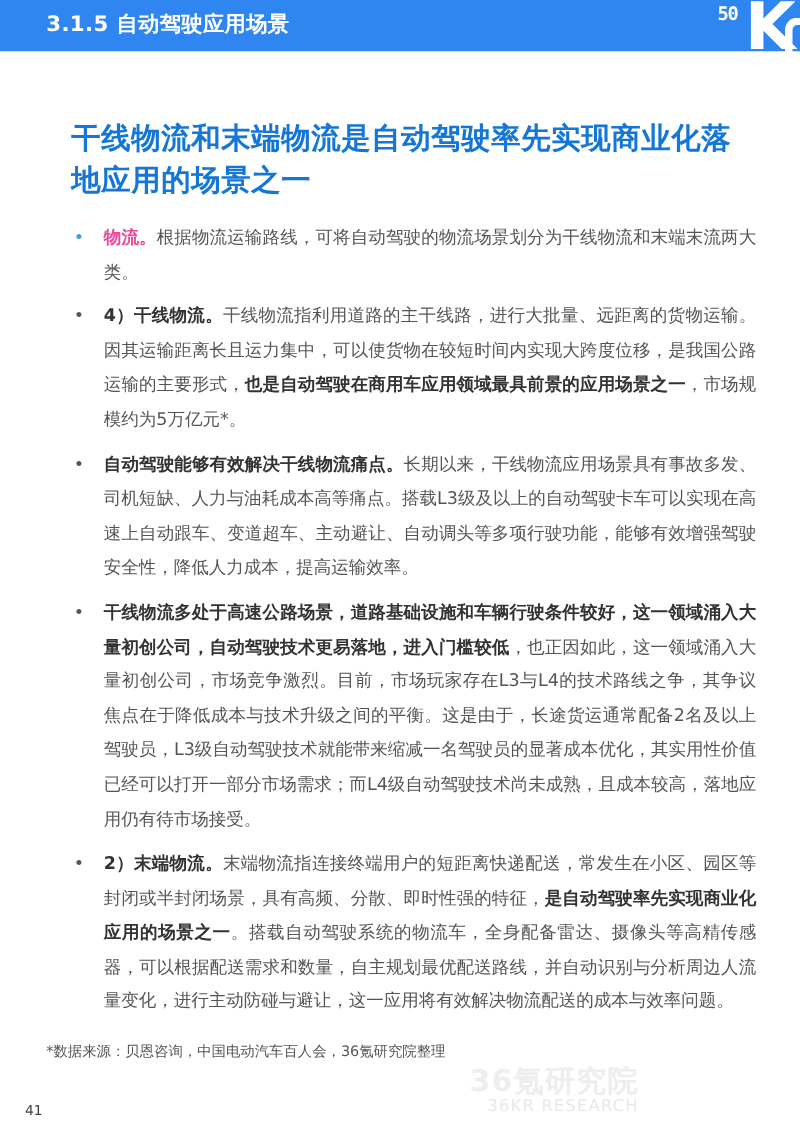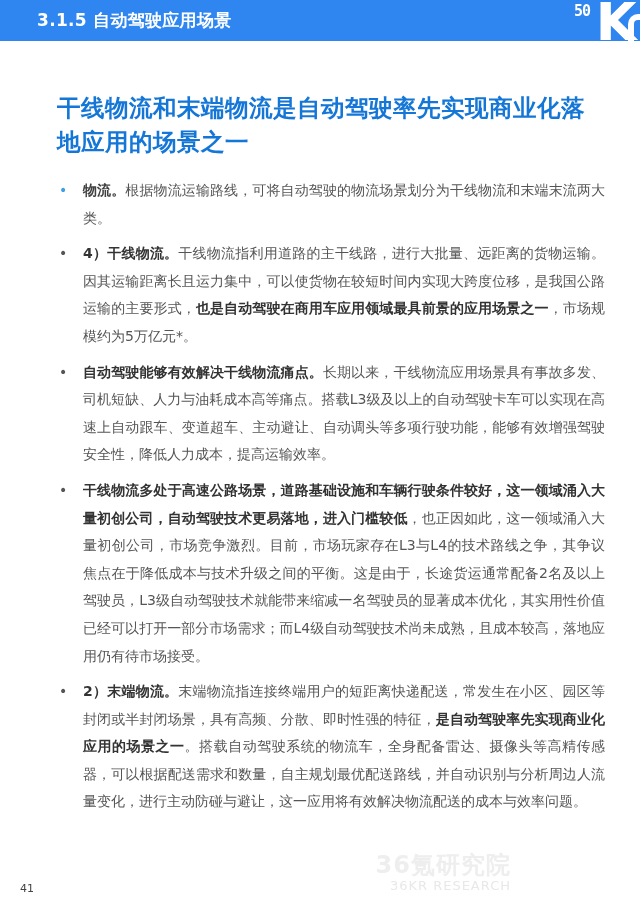--- a/index.html
+++ b/index.html
@@ -32,38 +32,37 @@
     }
     .logo .r {
       position: absolute; left: 68px; top: 14px; width: 14px; height: 30px;
       border-left: 6px solid #fff; border-top: 6px solid #fff; border-top-left-radius: 10px;
     }
 
     .headline {
       position: absolute; left: 57px; top: 93px; width: 540px;
       color: #1476d6; font-size: 23.5px; font-weight: bold; line-height: 34px;
       letter-spacing: 0.5px;
-      font-family: Liberation Mono, monospace;
     }
 
     .content {
       position: absolute; left: 57px; top: 177px; width: 548px;
     }
     .bullet {
       position: relative; padding-left: 26px; color: #555555;
       font-size: 14px; line-height: 27.6px; margin-bottom: 8px;
       text-align: justify;
     }
     .bullet .dot {
       position: absolute; left: 2px; top: 0; width: 10px;
       color: #555; font-size: 14px;
     }
     .bullet .dot.blue { color: #3ba0e6; }
     .b { font-weight: bold; color: #333333; }
-    .lead-blue { color: #404040; font-weight: bold; }
+    .lead-blue { color: #ec4899; font-weight: bold; }
 
     .footnote {
       position: absolute; left: 37px; top: 834px; font-size: 11.5px; color: #555;
     }
     .page-number {
       position: absolute; left: 20px; top: 882px; font-size: 11px; color: #444; text-align: right;
     }
     .watermark {
       position: absolute; right: 18px; top: 852px; text-align: right;
     }
@@ -112,20 +111,21 @@
       <span class="b">干线物流多处于高速公路场景，道路基础设施和车辆行驶条件较好，这一领域涌入大量初创公司，自动驾驶技术更易落地，进入门槛较低</span><span>，也正因如此，这一领域涌入大量初创公司，市场竞争激烈。目前，市场玩家存在L3与L4的技术路线之争，其争议焦点在于降低成本与技术升级之间的平衡。这是由于，长途货运通常配备2名及以上驾驶员，L3级自动驾驶技术就能带来缩减一名驾驶员的显著成本优化，其实用性价值已经可以打开一部分市场需求；而L4级自动驾驶技术尚未成熟，且成本较高，落地应用仍有待市场接受。</span>
     </div>
 
     <div class="bullet">
       <span class="dot">•</span>
       <span class="b">2）末端物流。</span><span>末端物流指连接终端用户的短距离快递配送，常发生在小区、园区等封闭或半封闭场景，具有高频、分散、即时性强的特征，</span><span class="b">是自动驾驶率先实现商业化应用的场景之一</span><span>。搭载自动驾驶系统的物流车，全身配备雷达、摄像头等高精传感器，可以根据配送需求和数量，自主规划最优配送路线，并自动识别与分析周边人流量变化，进行主动防碰与避让，这一应用将有效解决物流配送的成本与效率问题。</span>
     </div>
 
   </div>
 
+  <div class="footnote">*数据来源：贝恩咨询，中国电动汽车百人会，36氪研究院整理</div>
 
   <div class="page-number">41</div>
 
   <div class="watermark">
     <div class="cn">36氪研究院</div>
     <div class="en">36KR RESEARCH</div>
   </div>
 
 </div>
 

